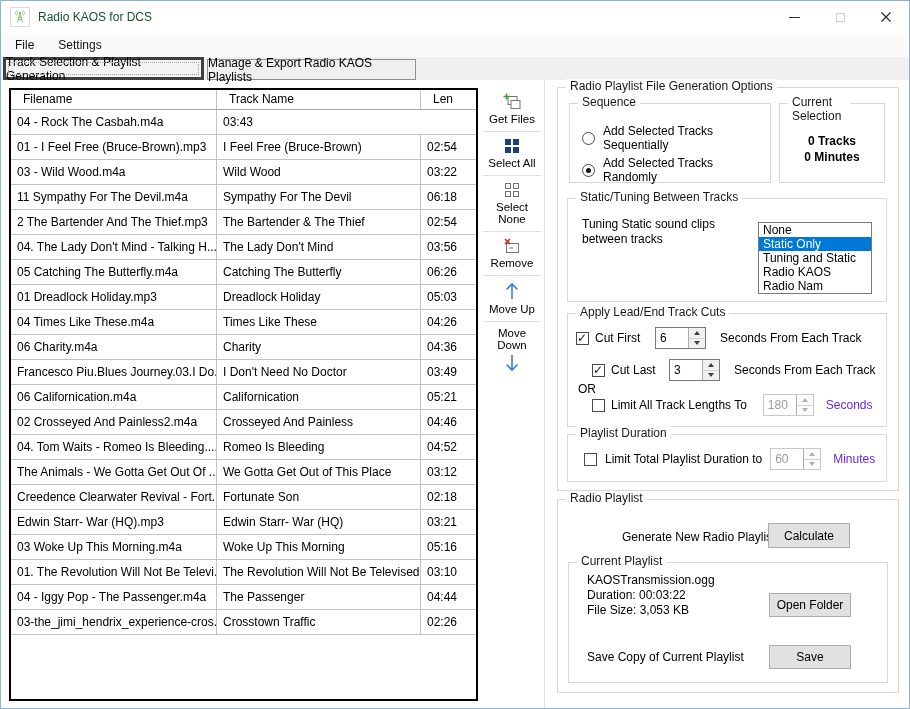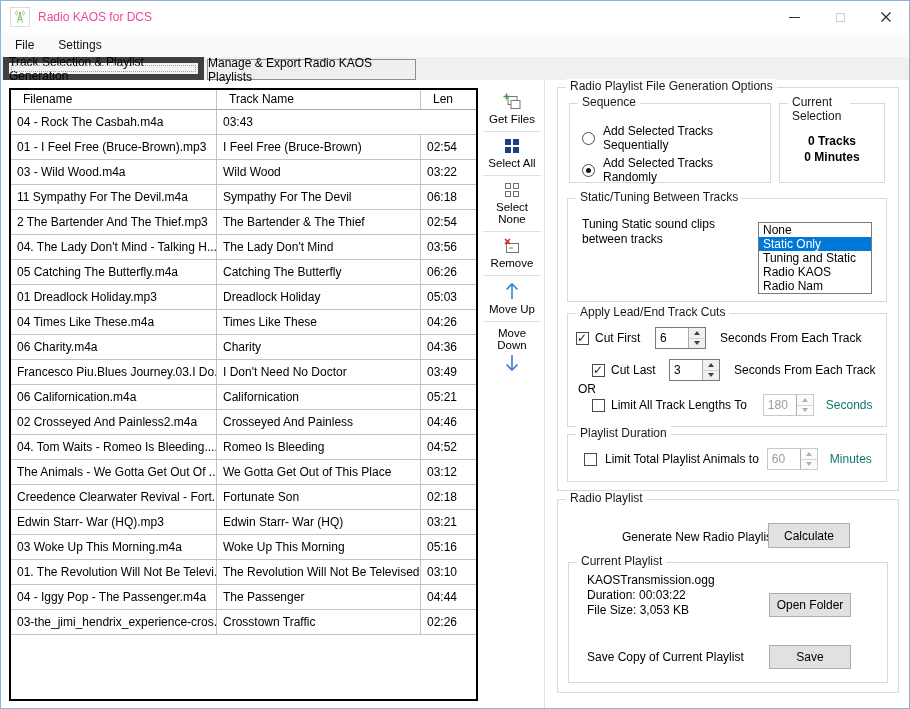--- a/index.html
+++ b/index.html
@@ -3,34 +3,34 @@
 <meta charset="utf-8">
 <style>
   * { margin:0; padding:0; box-sizing:border-box; }
   html,body { width:910px; height:709px; }
   body { font-family:"Liberation Sans", sans-serif; font-size:12px; color:#000; background:#fff; }
   .window { position:relative; width:910px; height:709px; background:#fff; border:1px solid #8ab4dc; overflow:hidden; }
 
   
   .titlebar { position:absolute; top:0; left:0; right:0; height:32px; background:#fff; display:flex; align-items:center; }
   .app-icon { width:20px; height:20px; margin-left:9px; border:1px solid #dcdcdc; background:#fff; display:flex; align-items:center; justify-content:center; }
-  .title-text { margin-left:8px; font-size:12px; color:#ec4899; }
+  .title-text { margin-left:8px; font-size:12px; color:#14532d; }
   .win-controls { position:absolute; right:0; top:0; height:32px; display:flex; }
   .win-btn { width:46px; height:32px; display:flex; align-items:center; justify-content:center; }
   .glyph-min { width:11px; height:1px; background:#333; }
   .glyph-max { width:9px; height:9px; border:1px solid #cfcfcf; }
 
   
   .menubar { position:absolute; top:32px; left:0; right:0; height:24px; background:#fafafa; display:flex; align-items:center; }
   .menu-item { padding:4px 10px; margin-left:4px; color:#111; }
 
   
   .tabstrip { position:absolute; top:56px; left:0; right:0; height:23px; background:#f0f0f0; }
   .tab { position:absolute; display:flex; align-items:center; justify-content:center; font-size:12px; }
-  .tab.active { left:2px; top:0; width:201px; height:23px; background:#f3f3f3; border:6px solid #404040; z-index:2; }
+  .tab.active { left:2px; top:0; width:201px; height:23px; background:#f3f3f3; border:3px solid #404040; z-index:2; }
   .tab.active::after { content:""; position:absolute; inset:2px; border:1px dotted #a0a0a0; }
   .tab.inactive { left:206px; top:2px; width:209px; height:21px; background:#efefef; border:1px solid #8f8f8f; }
 
   
   .track-table { position:absolute; left:8px; top:87px; width:469px; height:613px; border:2px solid #000; background:#fff; overflow:hidden; }
   .t-row, .t-head { display:grid; grid-template-columns:206px 204px 1fr; }
   .t-head { height:20px; border-bottom:1px solid #a8a8a8; }
   .t-head .t-cell { line-height:19px;padding-left:12px; }
   .t-row { height:25px; border-bottom:1px solid #c3c3c3; }
   .t-cell { padding-left:6px; line-height:24px; white-space:nowrap; overflow:hidden; border-right:1px solid #c3c3c3; }
@@ -64,21 +64,21 @@
   .spin-btns { width:17px; border-left:1px solid #abadb3; display:flex; flex-direction:column; }
   .spin-up,.spin-down { flex:1; background:#f0f0f0; display:flex; align-items:center; justify-content:center; }
   .spin-up { border-bottom:1px solid #d4d4d4; }
   .tri-up { width:0; height:0; border-left:3.5px solid transparent; border-right:3.5px solid transparent; border-bottom:4px solid #404040; }
   .tri-dn { width:0; height:0; border-left:3.5px solid transparent; border-right:3.5px solid transparent; border-top:4px solid #404040; }
   .spinner.disabled { border-color:#c9c9c9; }
   .spinner.disabled .spin-val { color:#9a9a9a; }
   .spinner.disabled .spin-up,.spinner.disabled .spin-down { background:#fbfbfb; }
   .spinner.disabled .tri-up { border-bottom-color:#b0b0b0; }
   .spinner.disabled .tri-dn { border-top-color:#b0b0b0; }
-  .gray-label { color:#0f766e; }
+  .gray-label { color:#6d28d9; }
 
   .push-btn { position:absolute; width:82px; height:25px; background:#e1e1e1; border:1px solid #adadad; font-family:"Liberation Sans",sans-serif; font-size:12px; color:#000; display:flex; align-items:center; justify-content:center; cursor:default; }
   .static-label { position:absolute; color:#000; line-height:15px; }
 </style>
 </head>
 <body>
 
 <div class="window">
 
   <div class="titlebar">
@@ -367,21 +367,21 @@
           </span>
       </span>
       <span class="gray-label" style="margin-left:6px;">Seconds</span>
     </div>
   </div>
 
   <div class="groupbox" style="left:566px; top:433px; width:320px; height:48px;">
     <span class="gb-label">Playlist Duration</span>
     <div class="opt-row" style="left:16px; top:13px; gap:8px;">
       <span class="checkbox"></span>
-      <span>Limit Total Playlist Animals to</span>
+      <span>Limit Total Playlist Duration to</span>
       <span class="spinner disabled" style="">
         <span class="spin-val">60</span>
         <span class="spin-btns">
             <span class="spin-up">
               <span class="tri-up"></span>
             </span>
             <span class="spin-down">
               <span class="tri-dn"></span>
             </span>
           </span>

